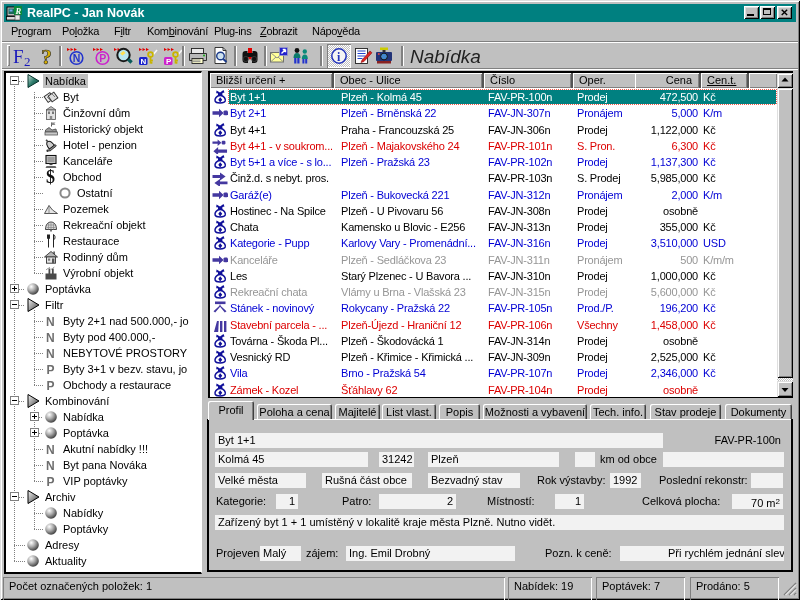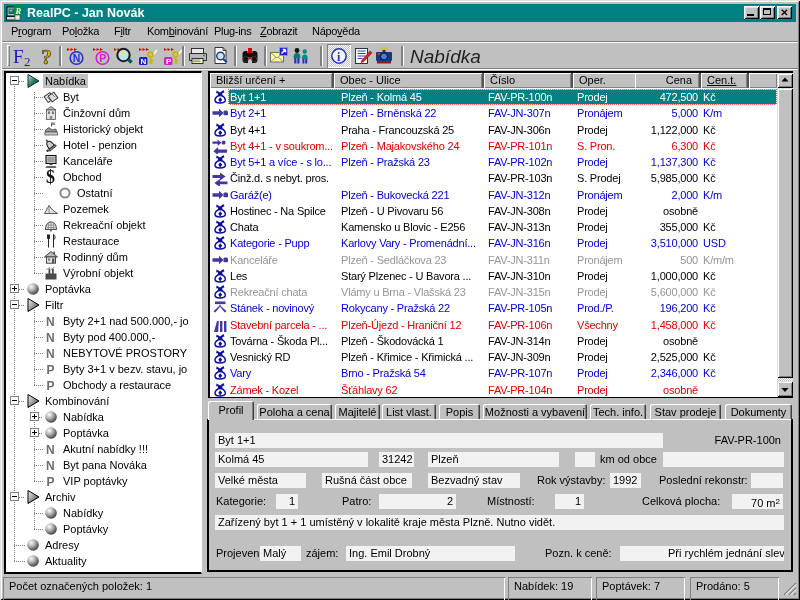--- a/index.html
+++ b/index.html
@@ -742,21 +742,21 @@
 <div class="c" style="left:395px;width:93px;text-align:right">2,525,000</div>
 <div class="c" style="left:493px;width:45px">Kč</div>
 </div>
 <div class="row blue" style="top:276px">
 <div class="ric"><svg width="16" height="16" viewBox="0 0 16 16">
           <path d="M4.5 1.5 L8 3.5 L11.5 1 L12.5 3.5 L8.2 4.6 L4.2 4.2 Z" fill="#0f0f9a"></path>
           <rect x="6" y="4" width="4.4" height="2.6" fill="#0f0f9a"></rect>
           <path d="M8.2 6.6 C12 6.6 13.8 9.8 13.2 12 C12.4 14.6 3.8 14.6 3.1 12 C2.5 9.8 4.4 6.6 8.2 6.6 Z" fill="none" stroke="#0f0f9a" stroke-width="1.5"></path>
           <path d="M8.2 8.2 L10.2 10.8 L8.2 13.6 L6.3 10.8 Z" fill="#0f0f9a"></path>
         </svg></div>
-<div class="c" style="left:20px;width:102px">Vary</div>
+<div class="c" style="left:20px;width:102px">Vila</div>
 <div class="c" style="left:131px;width:140px">Brno - Pražská 54</div>
 <div class="c" style="left:278px;width:85px">FAV-PR-107n</div>
 <div class="c" style="left:367px;width:55px">Prodej</div>
 <div class="c" style="left:395px;width:93px;text-align:right">2,346,000</div>
 <div class="c" style="left:493px;width:45px">Kč</div>
 </div>
 <div class="row red" style="top:293px">
 <div class="ric"><svg width="16" height="16" viewBox="0 0 16 16">
           <path d="M4.5 1.5 L8 3.5 L11.5 1 L12.5 3.5 L8.2 4.6 L4.2 4.2 Z" fill="#0f0f9a"></path>
           <rect x="6" y="4" width="4.4" height="2.6" fill="#0f0f9a"></rect>

